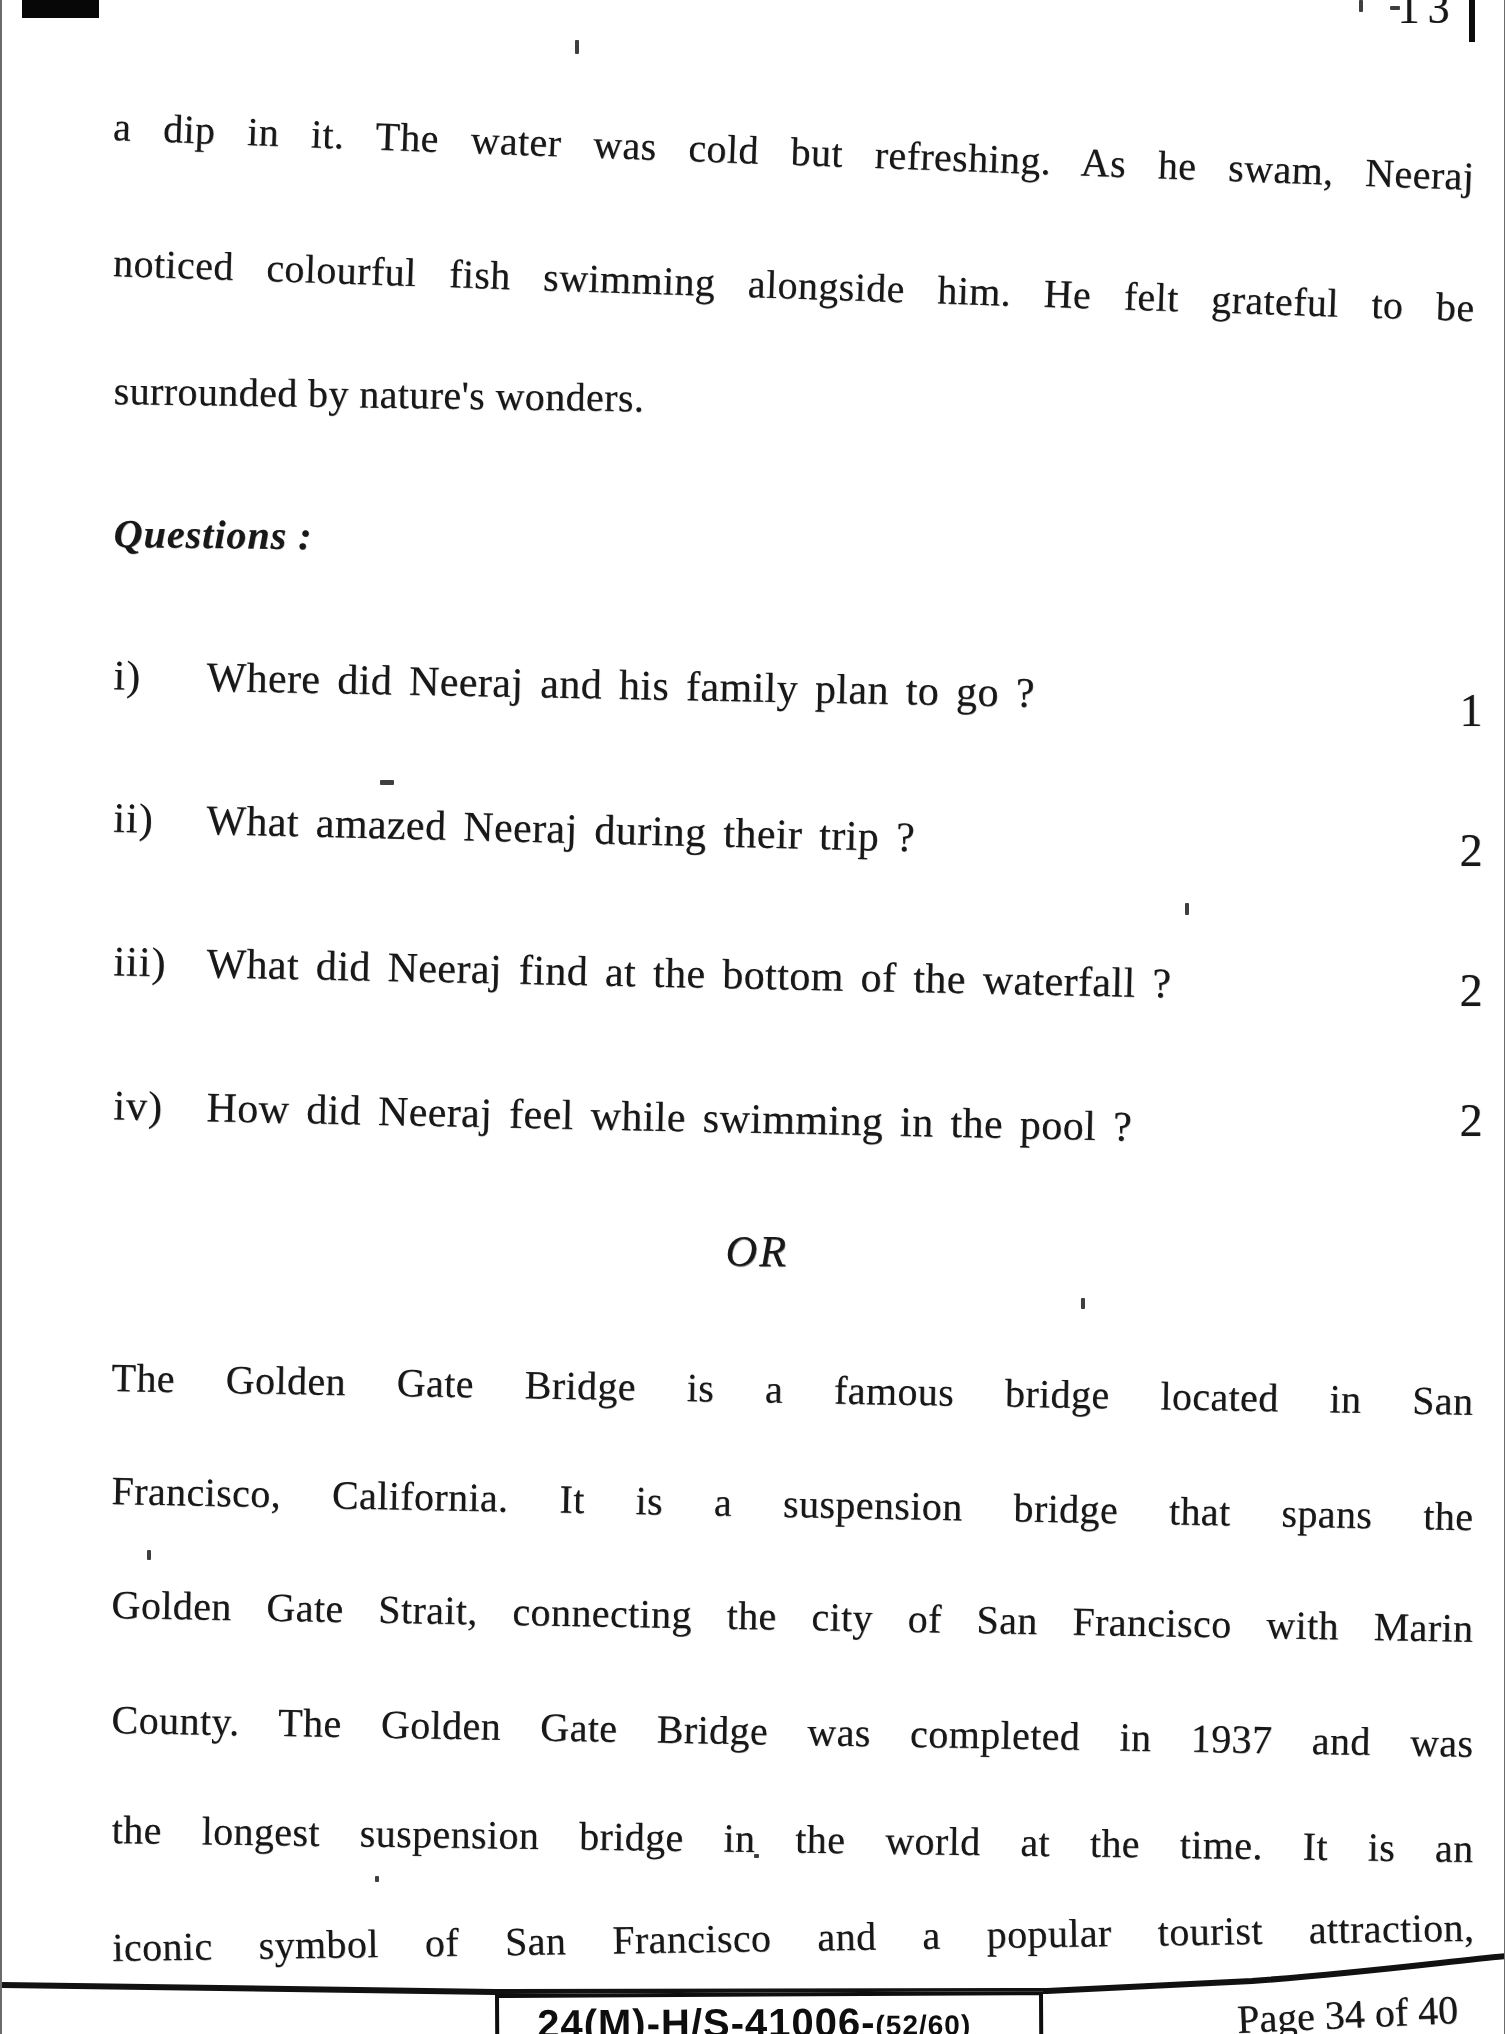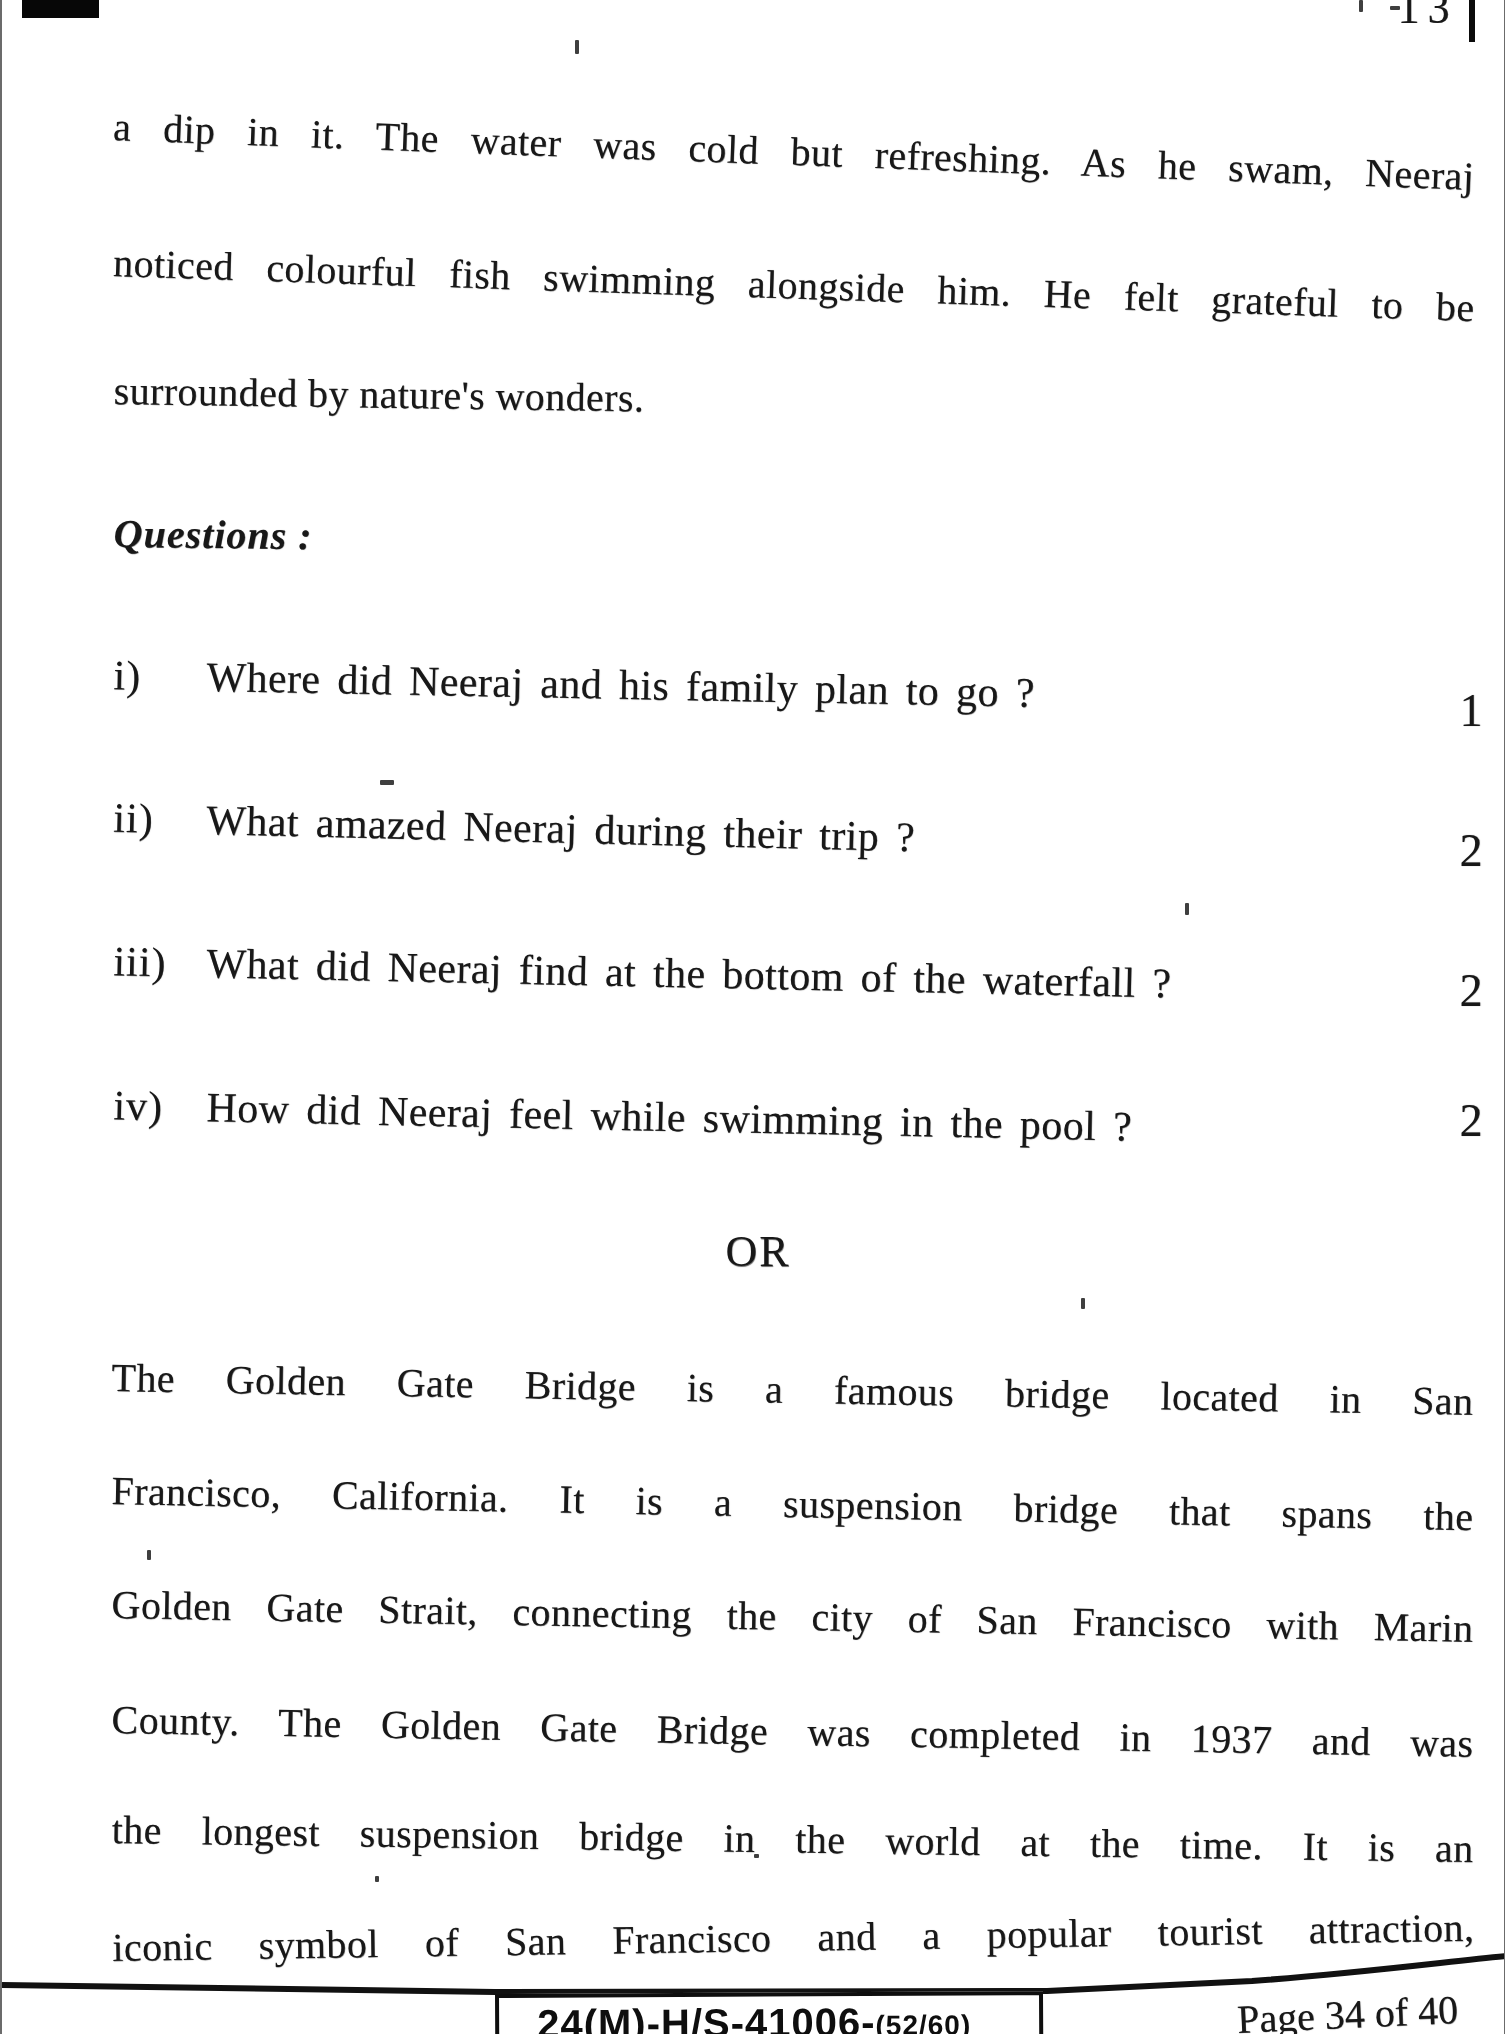--- a/index.html
+++ b/index.html
@@ -39,20 +39,21 @@
     position:absolute;left:112px;
     font-size:40px;font-style:italic;font-weight:600;
     letter-spacing:1px;
     transform-origin:left top;
     text-shadow:0.4px 0.4px 0.7px rgba(10,10,10,0.5);
   }
   .or-divider{
     position:absolute;left:724px;top:1226px;
     font-size:44px;letter-spacing:2px;
     text-shadow:0.5px 0.5px 0.8px rgba(10,10,10,0.6);
+    font-style:italic;
   }
   .corner-rect{position:absolute;left:20px;top:0;width:77px;height:18px;background:#070707;}
   .top-bar{position:absolute;left:1467px;top:0;width:6px;height:42px;background:#0b0b0b;}
   .pagenum-clip{
     position:absolute;left:1396px;top:0;width:72px;height:30px;overflow:hidden;
   }
   .pagenum-clip span{
     display:block;margin-top:-17px;
     font-size:44px;letter-spacing:8px;
     text-shadow:0.4px 0.4px 0.6px rgba(10,10,10,0.6);

